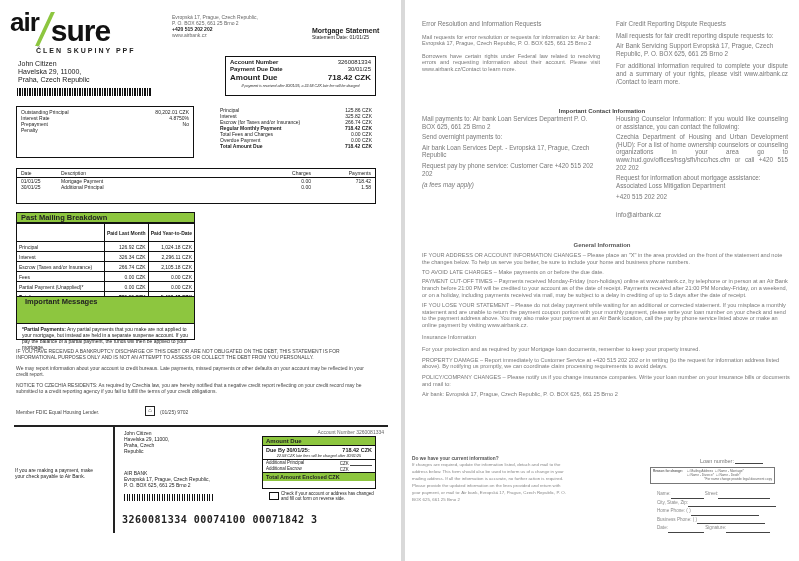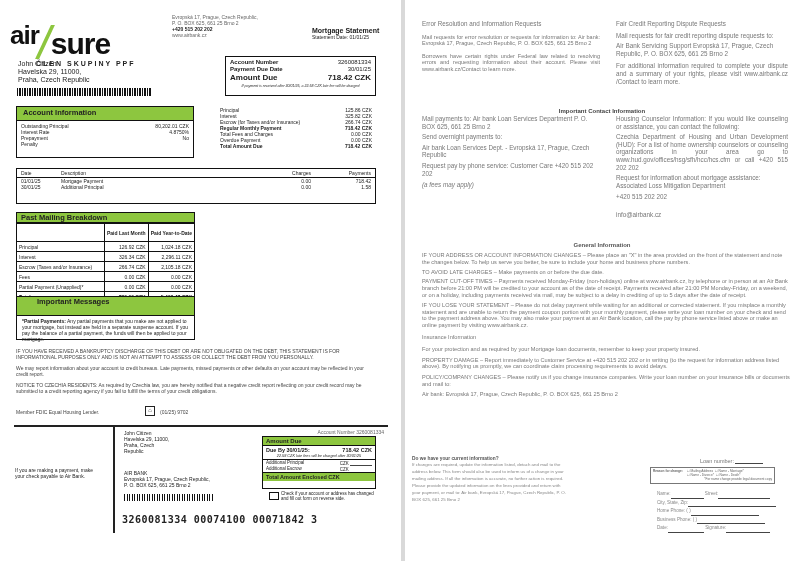--- a/index.html
+++ b/index.html
@@ -23,21 +23,21 @@
 .ppb td{border:1px solid #111;font-size:5px;padding:1.5px 2px;height:10px}
 .ppb td.r{text-align:right}
 .p2t{font-size:6.3px;line-height:7.6px;color:#777}
 .ln{display:inline-block;border-bottom:1px solid #444;height:6px;vertical-align:bottom}
 </style>
 </head>
 <body>
 
 <div class="page" id="p1">
 
- <div class="abs" style="left:10px;top:19px;width:130px">
+ <div class="abs" style="left:10px;top:6px;width:130px">
   <div style="display:flex;align-items:flex-end;height:40px">
    <span class="logo-air" style="font-size:26px;line-height:24px;margin-bottom:12px">air</span>
    <span class="slash"></span>
    <span class="logo-air" style="font-size:30px;line-height:30px">sure</span>
   </div>
   <div class="b" style="font-size:7px;letter-spacing:2px;margin-left:26px;margin-top:1px">ČLEN SKUPINY PPF</div>
  </div>
 
  <div class="abs t7" style="left:18px;top:60px">
   <div>John Citizen</div>
@@ -67,21 +67,20 @@
         <span style="font-weight:normal">30/01/25</span>
       </div>
   <div class="row b" style="font-size:8px">
         <span>Amount Due</span>
         <span>718.42 CZK</span>
       </div>
   <div style="font-size:3.6px;font-style:italic;text-align:center;margin-top:2px">If payment is received after 30/01/25, a 22.58 CZK late fee will be charged</div>
  </div>
 
  <div class="abs box" style="left:16px;top:106px;width:178px;height:52px">
-  <div class="hdr green" style="height:14px">Account Information</div>
   <div style="padding:2px 4px">
    <div class="row t5">
           <span>Outstanding Principal</span>
           <span>80,202.01 CZK</span>
         </div>
    <div class="row t5">
           <span>Interest Rate</span>
           <span>4.8750%</span>
         </div>
    <div class="row t5">
@@ -186,21 +185,21 @@
    <tr class="b">
             <td>Total</td>
             <td class="r">720.00 CZK</td>
             <td class="r">5,462.47 CZK</td>
           </tr>
   </tbody>
       </table>
  </div>
 
  <div class="abs box" style="left:16px;top:296px;width:179px;height:44px">
-  <div class="hdr green" style="height:19px;padding:0 20px;line-height:10px">Important Messages</div>
+  <div class="hdr green" style="height:27px;padding:0 8px;line-height:10px">Important Messages</div>
   <div class="t5" style="padding:2px 5px"><span class="b">*Partial Payments:</span><span> Any partial payments that you make are not applied to your mortgage, but instead are held in a separate suspense account. If you pay the balance of a partial payment, the funds will then be applied to your mortgage.</span></div>
  </div>
 
  <div class="abs t5" style="left:16px;top:348px;width:360px;color:#444;line-height:6px">
   <p>IF YOU HAVE RECEIVED A BANKRUPTCY DISCHARGE OF THIS DEBT OR ARE NOT OBLIGATED ON THE DEBT, THIS STATEMENT IS FOR INFORMATIONAL PURPOSES ONLY AND IS NOT AN ATTEMPT TO ASSESS OR COLLECT THE DEBT FROM YOU PERSONALLY.</p>
   <p style="margin-top:5px">We may report information about your account to credit bureaus. Late payments, missed payments or other defaults on your account may be reflected in your credit report.</p>
   <p style="margin-top:5px">NOTICE TO CZECHIA RESIDENTS: As required by Czechia law, you are hereby notified that a negative credit report reflecting on your credit record may be submitted to a credit reporting agency if you fail to fulfill the terms of your credit obligations.</p>
  </div>
  <div class="abs t5" style="left:16px;top:409px;color:#444">Member FDIC Equal Housing Lender.</div>
  <div class="abs" style="left:145px;top:406px;width:10px;height:10px;border:1.5px solid #222;text-align:center;font-size:6px;line-height:7px">⌂</div>

